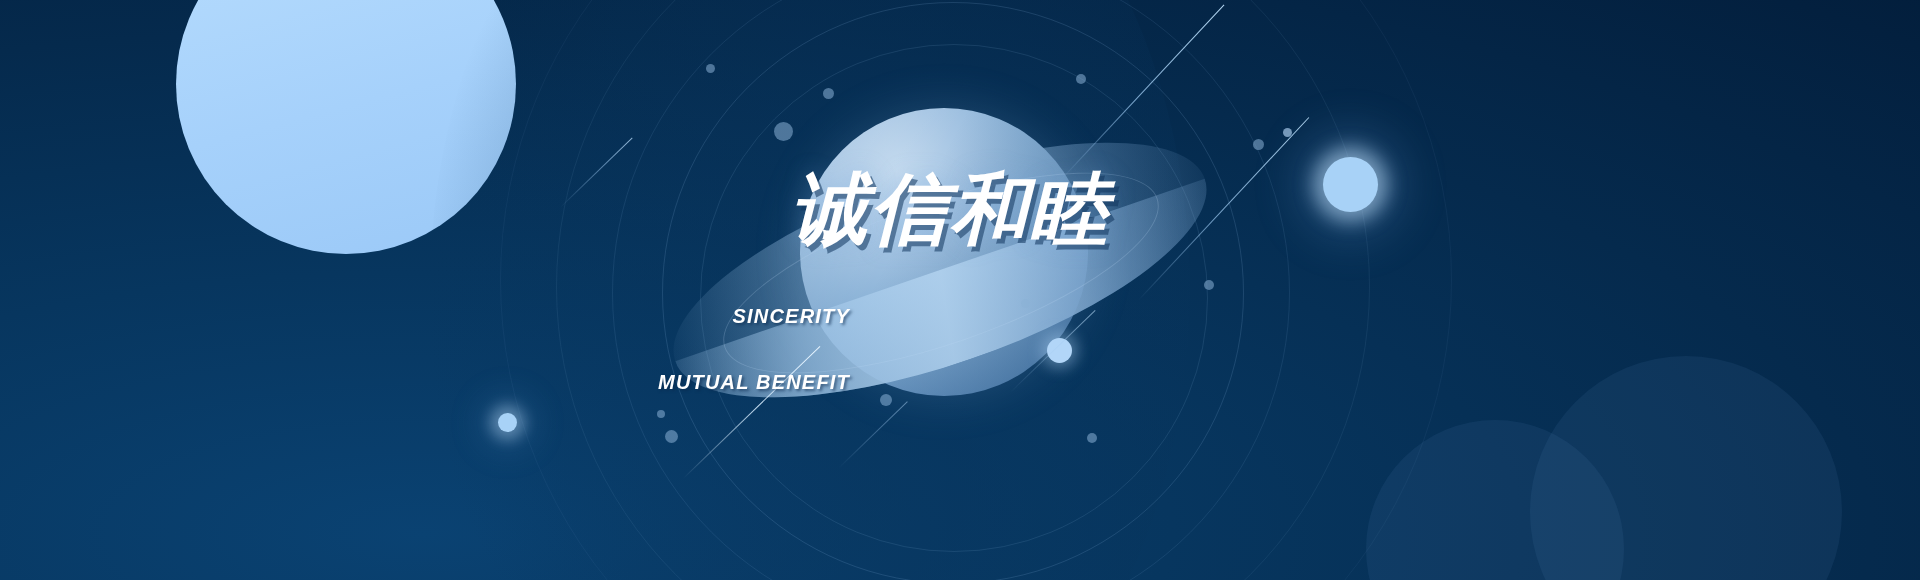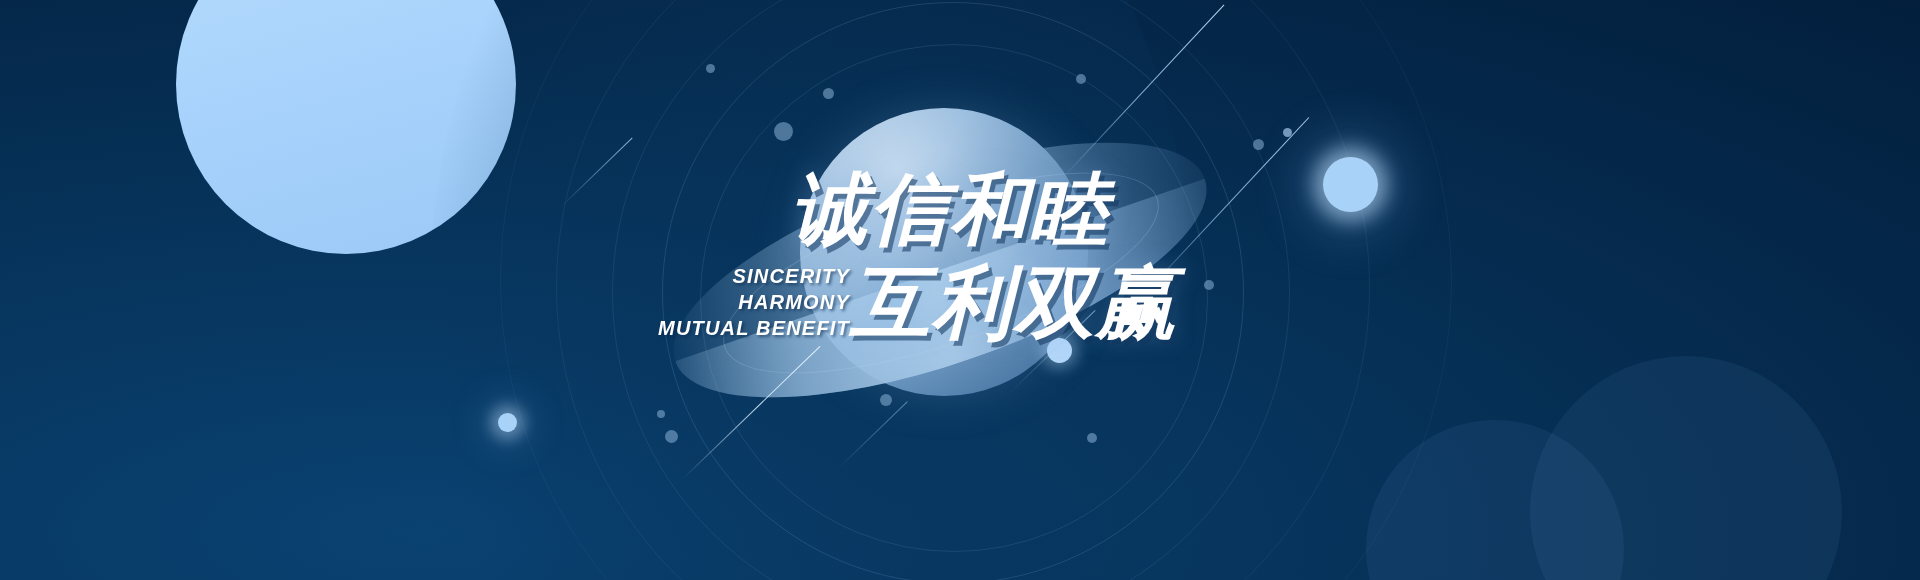--- a/index.html
+++ b/index.html
@@ -233,21 +233,21 @@
     width: 290px;
     text-align: right;
     color: #ffffff;
     font-weight: bold;
     font-style: italic;
     font-size: 20px;
     line-height: 26px;
     letter-spacing: 1.2px;
     text-shadow: 2px 2px 3px rgba(10, 40, 76, 0.6);
   }
-  .en-block div { display: block; }
+  .en-block div { display: block; margin-top: 40px; }
 </style>
 </head>
 <body>
 
 <div id="banner">
 
   <div class="layer">
 
     <div class="circle-topleft"></div>
 
@@ -290,21 +290,19 @@
     <div class="streak s3"></div>
     <div class="streak s4"></div>
     <div class="streak s5"></div>
     <div class="streak s6"></div>
   </div>
 
   <div class="copy">
 
     <div class="en-block">
       <div>SINCERITY</div>
-      <div>HARMONY</div>
       <div>MUTUAL BENEFIT</div>
     </div>
 
     <div class="cn-line l1">诚信和睦</div>
-    <div class="cn-line l2">互利双赢</div>
   </div>
 
 </div>
 
 </body></html>

